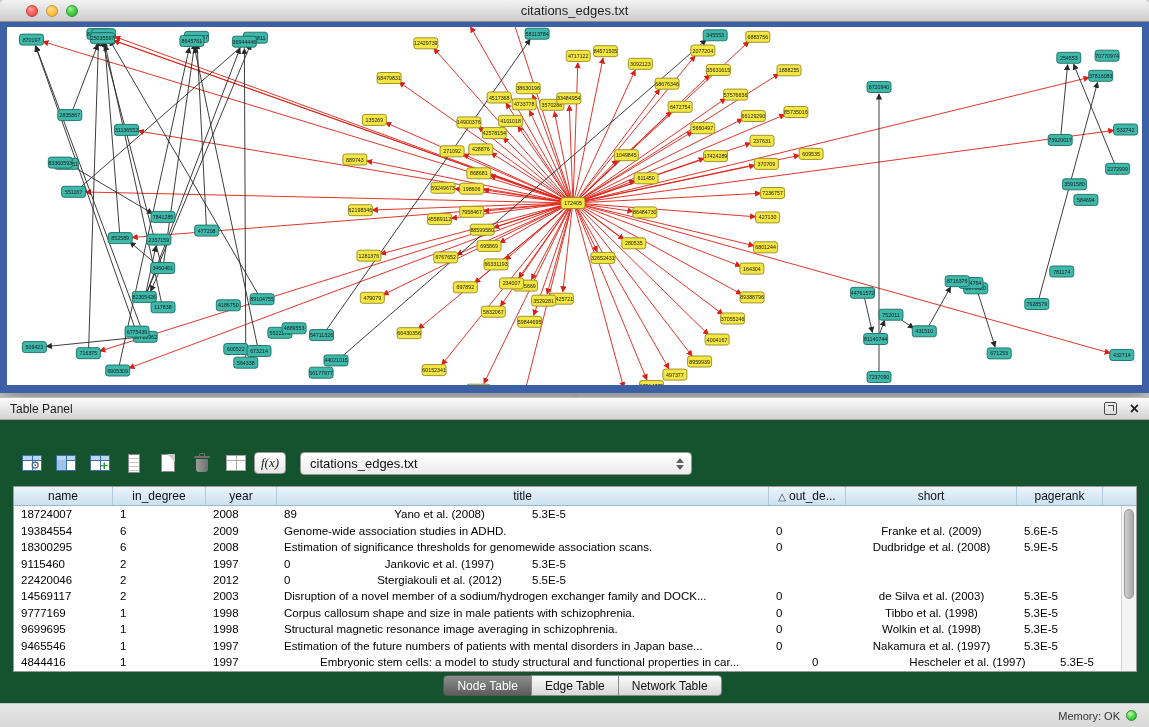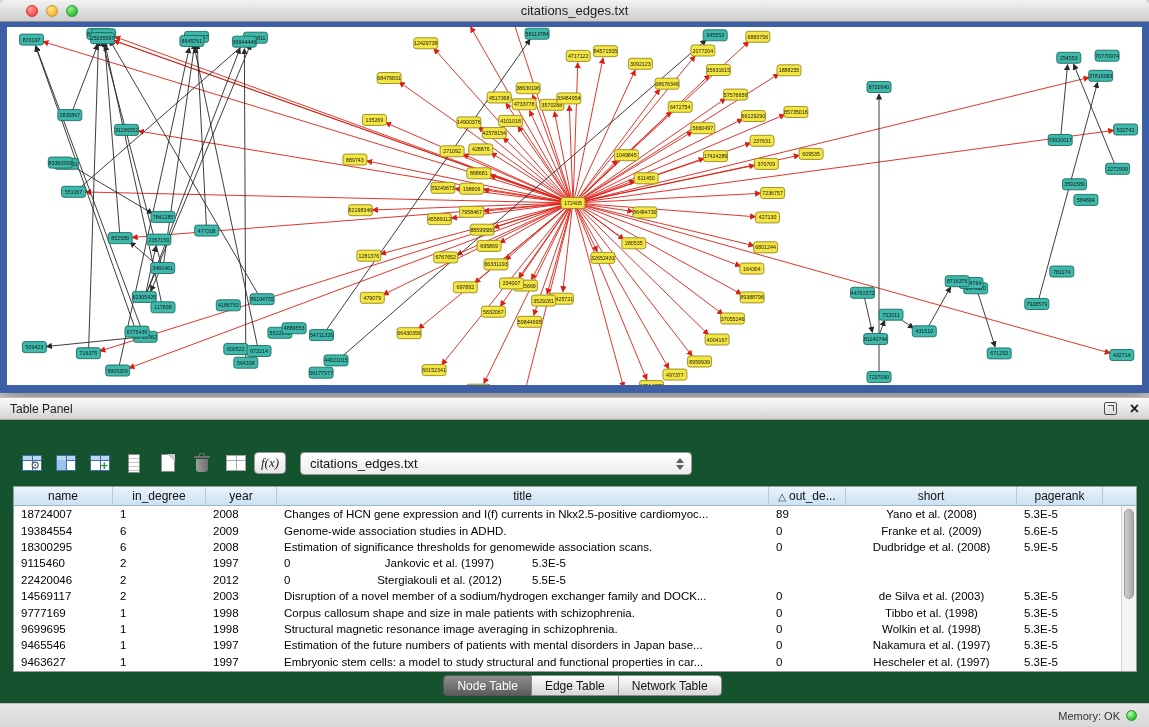--- a/index.html
+++ b/index.html
@@ -100,21 +100,21 @@
   }
   .thead { display: flex; height: 19px; background: linear-gradient(#eaf4fb, #cbe1f2); border-bottom: 1px solid #9db7c9; }
   .th {
     display: flex; align-items: center; justify-content: center;
     font-size: 12px; color: #111; border-right: 1px solid #b3c9da; height: 100%;
     white-space: nowrap; overflow: hidden; flex: 0 0 auto;
   }
   .th.fill { flex: 1 1 auto; border-right: none; }
   .th .tri { margin-right: 3px; font-size: 10px; color: #333; }
   .tbody { position: absolute; left: 0; right: 15px; top: 19px; bottom: 0; overflow: hidden; }
-  .tr { display: flex; height: 16.4px; align-items: center; }
+  .tr { display: flex; height: 16.4px; align-items: flex-end; }
   .td {
     font-size: 11.5px; color: #000; padding-left: 7px;
     white-space: nowrap; overflow: hidden; flex: 0 0 auto; line-height: 16px;
   }
   .td.center { text-align: center; padding-left: 0; }
   .vscroll { position: absolute; right: 0; top: 19px; bottom: 0; width: 15px; background: #f4f4f4; border-left: 1px solid #d2d2d2; }
   .thumb { position: absolute; left: 2px; right: 2px; top: 3px; height: 90px; background: linear-gradient(90deg, #cfcfcf, #a9a9a9); border: 1px solid #9a9a9a; border-radius: 6px; }
 
   .tabs { position: absolute; top: 277px; left: 0; right: 0; display: flex; justify-content: center; }
   .tab {
@@ -884,21 +884,20 @@
         <div class="th" style="width: 86px;">
           <span>pagerank</span>
         </div>
         <div class="th fill"></div>
       </div>
     <div class="tbody" id="tbody">
         <div class="tr">
           <div class="td" style="width: 99px;">18724007</div>
           <div class="td" style="width: 93px;">1</div>
           <div class="td" style="width: 71px;">2008</div>
-          <div class="td" style="width: 492px;">Changes of HCN gene expression and I(f) currents in Nkx2.5-positive cardiomyoc...</div>
           <div class="td" style="width: 77px;">89</div>
           <div class="td center" style="width: 171px;">Yano et al. (2008)</div>
           <div class="td" style="width: 86px;">5.3E-5</div>
         </div>
         <div class="tr">
           <div class="td" style="width: 99px;">19384554</div>
           <div class="td" style="width: 93px;">6</div>
           <div class="td" style="width: 71px;">2009</div>
           <div class="td" style="width: 492px;">Genome-wide association studies in ADHD.</div>
           <div class="td" style="width: 77px;">0</div>
@@ -960,24 +959,24 @@
         <div class="tr">
           <div class="td" style="width: 99px;">9465546</div>
           <div class="td" style="width: 93px;">1</div>
           <div class="td" style="width: 71px;">1997</div>
           <div class="td" style="width: 492px;">Estimation of the future numbers of patients with mental disorders in Japan base...</div>
           <div class="td" style="width: 77px;">0</div>
           <div class="td center" style="width: 171px;">Nakamura et al. (1997)</div>
           <div class="td" style="width: 86px;">5.3E-5</div>
         </div>
         <div class="tr">
-          <div class="td" style="width: 99px;">9463627</div>
+          <div class="td" style="width: 99px;">4844416</div>
           <div class="td" style="width: 93px;">1</div>
           <div class="td" style="width: 71px;">1997</div>
-          <div class="td" style="width: 492px;">Embryonic stem cells: a model to study structural and functional properties in car...</div>
+          <div class="td" style="width: 492px; margin-left: 36px;">Embryonic stem cells: a model to study structural and functional properties in car...</div>
           <div class="td" style="width: 77px;">0</div>
           <div class="td center" style="width: 171px;">Hescheler et al. (1997)</div>
           <div class="td" style="width: 86px;">5.3E-5</div>
         </div>
       </div>
     <div class="vscroll">
       <div class="thumb"></div>
     </div>
   </div>
 

